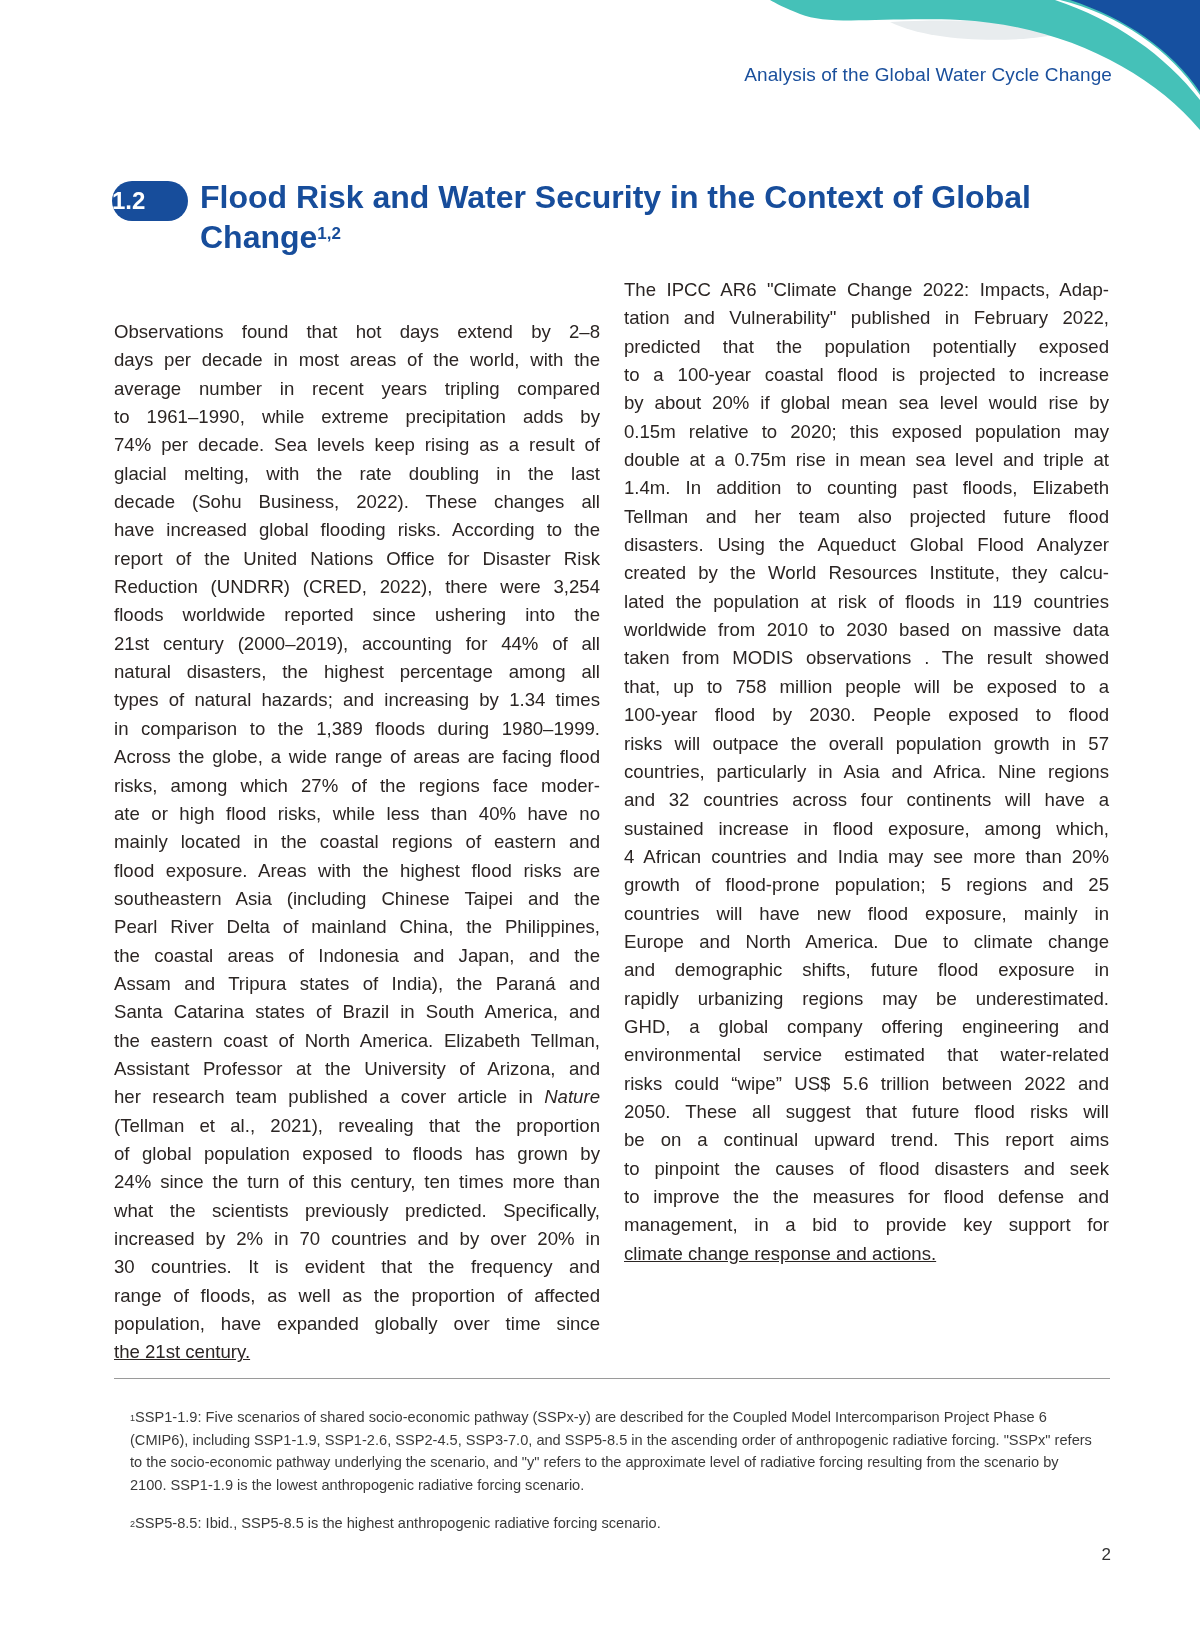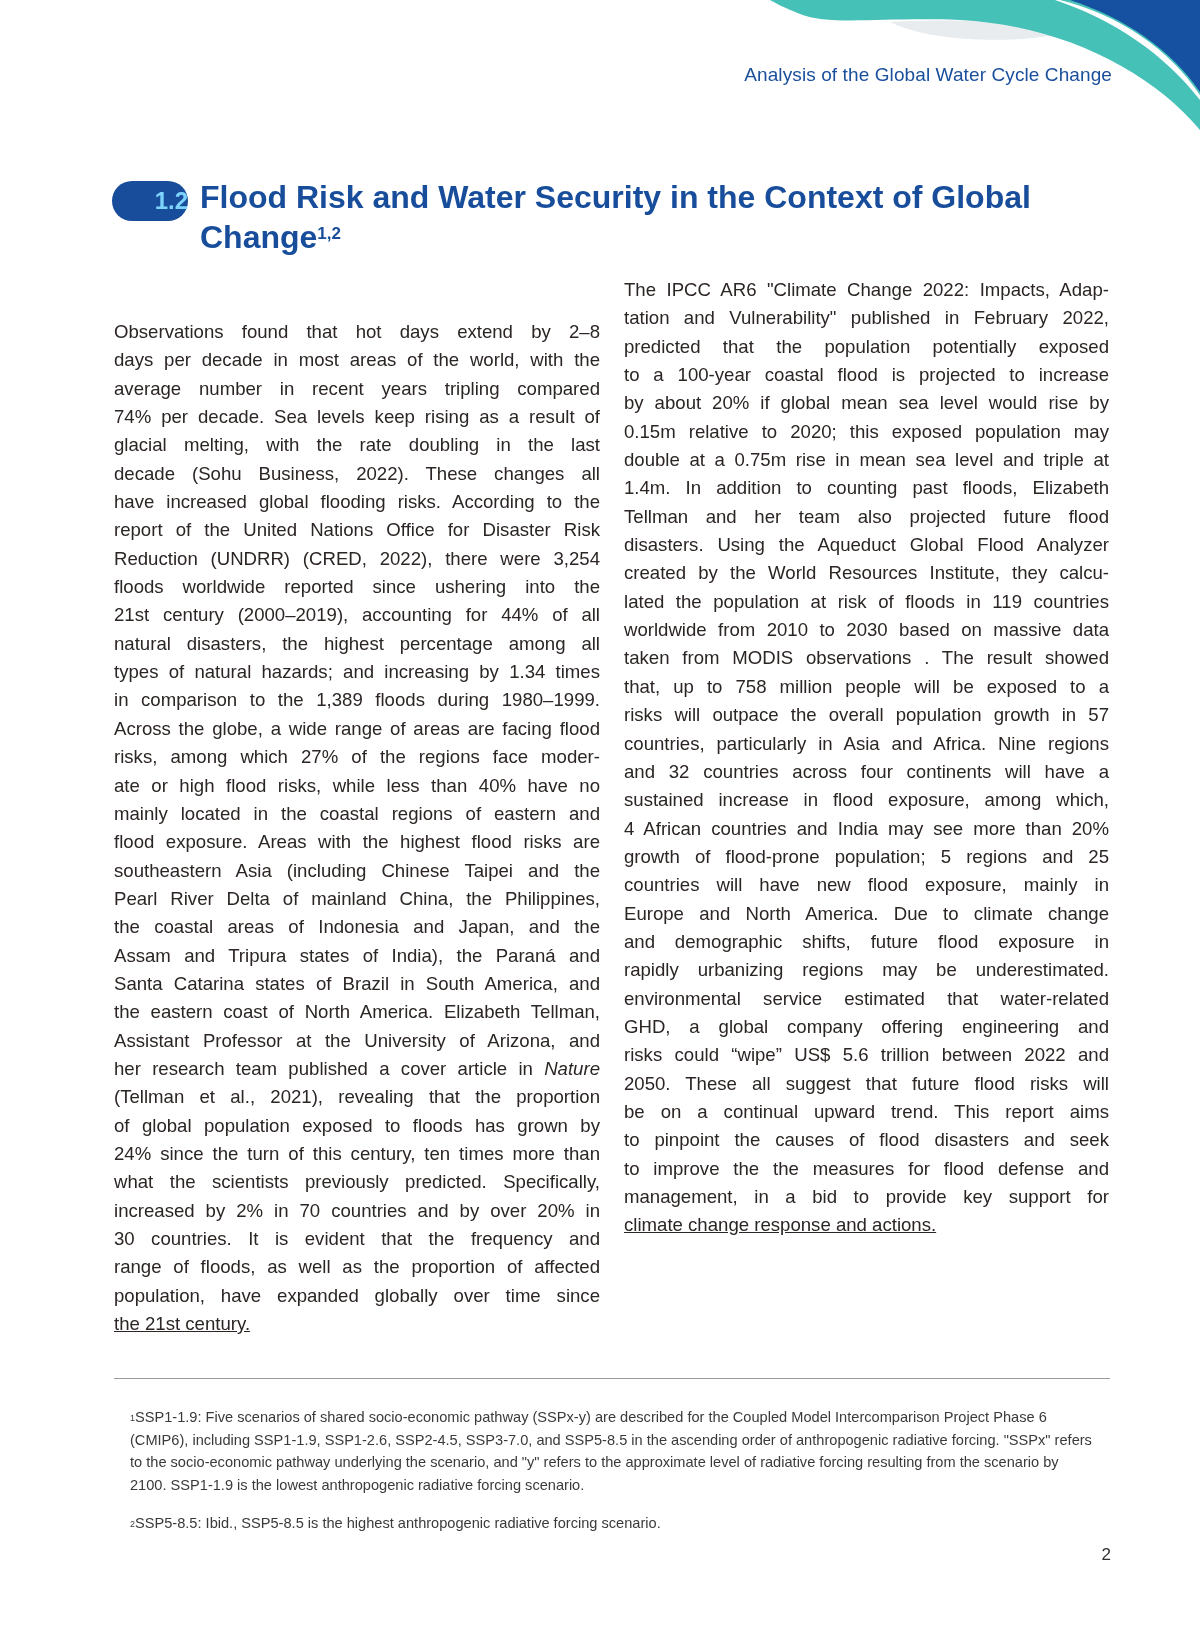--- a/index.html
+++ b/index.html
@@ -3,21 +3,21 @@
 <meta charset="utf-8">
 <style>
   html, body { margin: 0; padding: 0; background: #ffffff; }
   body { width: 1200px; height: 1629px; position: relative; overflow: hidden;
          font-family: "DejaVu Sans", "Liberation Sans", sans-serif; color: #2b2523; }
   .wave { position: absolute; left: 0; top: 0; width: 1200px; height: 140px; }
   .running-header { position: absolute; right: 88px; top: 64px; font-size: 19px; color: #1a4f9c;
                     font-family: "Liberation Sans", sans-serif; letter-spacing: 0.1px; }
   .section { position: absolute; left: 112px; top: 177px; width: 980px; }
   .badge { position: absolute; left: 0; top: 4px; width: 76px; height: 40px; border-radius: 20px;
-           background: #174d9b; color: #7dd3fc; font-weight: bold; font-size: 24px; text-align: right;
+           background: #174d9b; color: #ffffff; font-weight: bold; font-size: 24px; text-align: left;
            line-height: 40px; font-family: "Liberation Sans", sans-serif; }
   .title { position: absolute; left: 88px; top: 0; width: 900px; font-size: 32px; font-weight: bold;
            color: #174d9b; line-height: 40px; font-family: "Liberation Sans", sans-serif; }
   .title sup { font-size: 17px; vertical-align: top; position: relative; top: -3px; margin-top: 18px; }
   .col { position: absolute; top: 276px; width: 486px; font-size: 18.6px; line-height: 28.35px;
          text-align: justify; font-family: "Liberation Sans", sans-serif; color: #2b2523; }
   .col.left { left: 114px; margin-top: 42px; }
   .col.right { left: 624px; width: 485px; }
   .col .line { display: block; text-align: justify; text-align-last: justify; white-space: nowrap; }
   .col .line.last { text-align-last: left; text-decoration: underline; }
@@ -46,20 +46,21 @@
   <div class="title">
     <span>Flood Risk and Water Security in the Context of Global</span><br>
     <span>Change</span><sup>1,2</sup>
   </div>
 </div>
 
 <div class="col left" id="left-col">
     <span class="line">Observations found that hot days extend by 2–8</span>
     <span class="line">days per decade in most areas of the world, with the</span>
     <span class="line">average number in recent years tripling compared</span>
+    <span class="line">to 1961–1990, while extreme precipitation adds by</span>
     <span class="line">74% per decade. Sea levels keep rising as a result of</span>
     <span class="line">glacial melting, with the rate doubling in the last</span>
     <span class="line">decade (Sohu Business, 2022). These changes all</span>
     <span class="line">have increased global flooding risks. According to the</span>
     <span class="line">report of the United Nations Office for Disaster Risk</span>
     <span class="line">Reduction (UNDRR) (CRED, 2022), there were 3,254</span>
     <span class="line">floods worldwide reported since ushering into the</span>
     <span class="line">21st century (2000–2019), accounting for 44% of all</span>
     <span class="line">natural disasters, the highest percentage among all</span>
     <span class="line">types of natural hazards; and increasing by 1.34 times</span>
@@ -96,32 +97,33 @@
     <span class="line">0.15m relative to 2020; this exposed population may</span>
     <span class="line">double at a 0.75m rise in mean sea level and triple at</span>
     <span class="line">1.4m. In addition to counting past floods, Elizabeth</span>
     <span class="line">Tellman and her team also projected future flood</span>
     <span class="line">disasters. Using the Aqueduct Global Flood Analyzer</span>
     <span class="line">created by the World Resources Institute, they calcu-</span>
     <span class="line">lated the population at risk of floods in 119 countries</span>
     <span class="line">worldwide from 2010 to 2030 based on massive data</span>
     <span class="line">taken from MODIS observations . The result showed</span>
     <span class="line">that, up to 758 million people will be exposed to a</span>
+    <span class="line">100-year flood by 2030. People exposed to flood</span>
     <span class="line">risks will outpace the overall population growth in 57</span>
     <span class="line">countries, particularly in Asia and Africa. Nine regions</span>
     <span class="line">and 32 countries across four continents will have a</span>
     <span class="line">sustained increase in flood exposure, among which,</span>
     <span class="line">4 African countries and India may see more than 20%</span>
     <span class="line">growth of flood-prone population; 5 regions and 25</span>
     <span class="line">countries will have new flood exposure, mainly in</span>
     <span class="line">Europe and North America. Due to climate change</span>
     <span class="line">and demographic shifts, future flood exposure in</span>
     <span class="line">rapidly urbanizing regions may be underestimated.</span>
+    <span class="line">GHD, a global company offering engineering and</span>
     <span class="line">environmental service estimated that water-related</span>
-    <span class="line">GHD, a global company offering engineering and</span>
     <span class="line">risks could “wipe” US$ 5.6 trillion between 2022 and</span>
     <span class="line">2050. These all suggest that future flood risks will</span>
     <span class="line">be on a continual upward trend. This report aims</span>
     <span class="line">to pinpoint the causes of flood disasters and seek</span>
     <span class="line">to improve the the measures for flood defense and</span>
     <span class="line">management, in a bid to provide key support for</span>
     <span class="line last">climate change response and actions.</span>
   </div>
 
 <div class="divider"></div>

